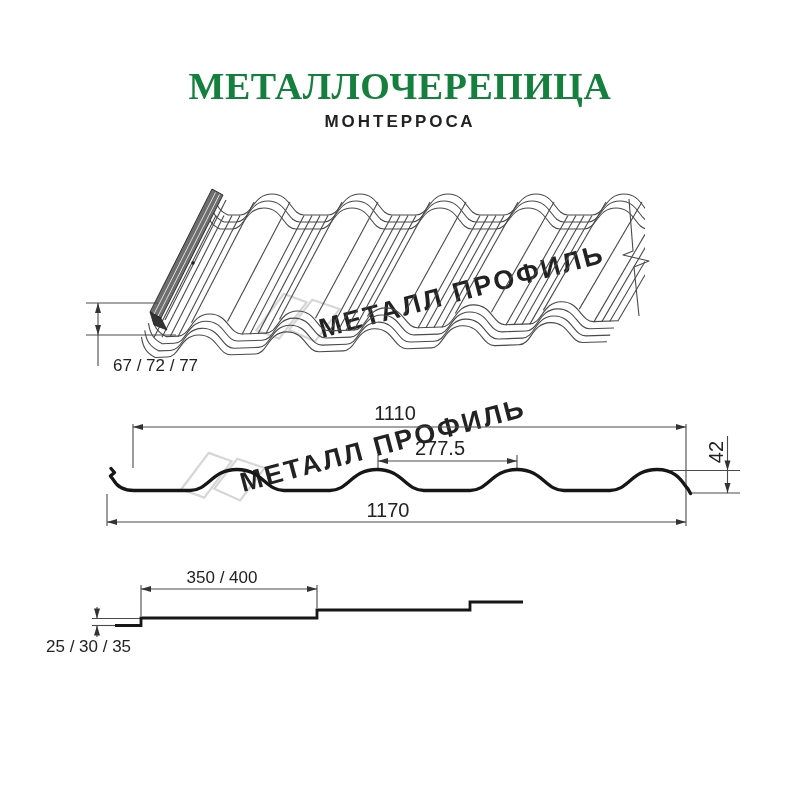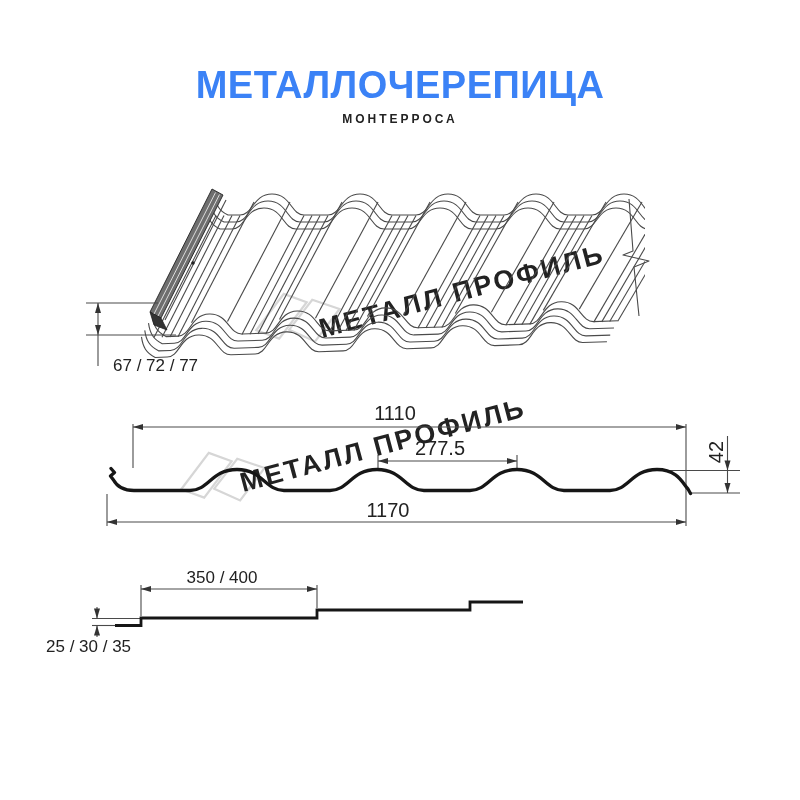--- a/index.html
+++ b/index.html
@@ -2,25 +2,25 @@
 <html><head>
 <meta charset="utf-8">
 <style>
   html,body{margin:0;padding:0;background:#fff;}
   .page{
     position:relative;width:800px;height:800px;background:#fff;overflow:hidden;
     font-family:"Liberation Sans",sans-serif;
   }
   .title{
     position:absolute;top:64px;left:0;width:100%;text-align:center;
-    font-size:38px;font-weight:700;letter-spacing:.5px;color:#3b82f6;
+    font-size:38px;font-weight:700;letter-spacing:.5px;color:#15803d;font-family:Liberation Serif, serif;
   }
   .subtitle{
     position:absolute;top:112px;left:0;width:100%;text-align:center;
-    font-size:12px;font-weight:600;letter-spacing:3px;color:#222;
+    font-size:17px;font-weight:600;letter-spacing:3px;color:#222;
   }
   svg text{font-family:"Liberation Sans",sans-serif;fill:#222;}
   svg .dim-label{font-size:20px;}
   svg .dim-label-sm{font-size:17px;}
   svg .wm-text{font-size:27px;font-weight:700;letter-spacing:2.5px;}
 </style>
 </head>
 <body>
 
 <div class="page">

